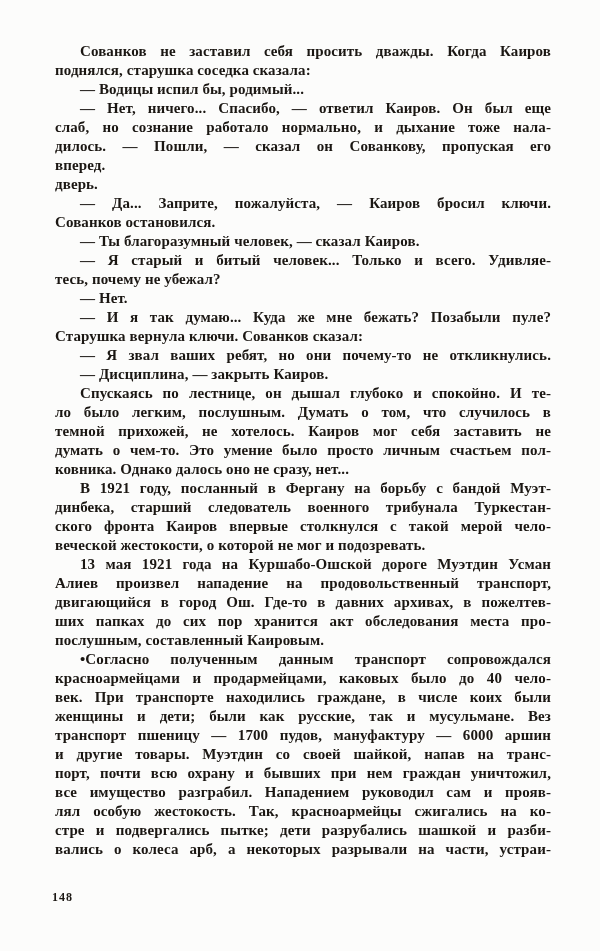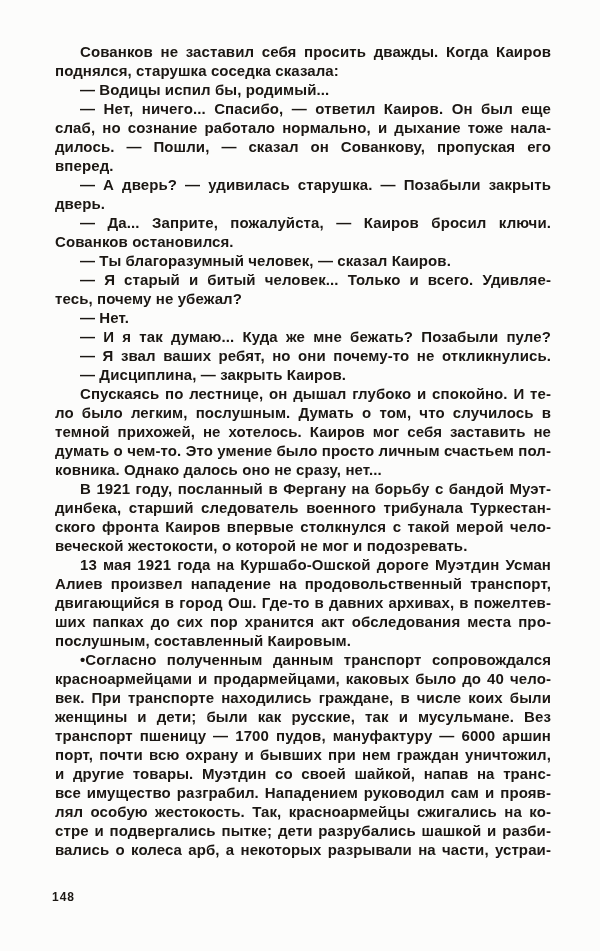--- a/index.html
+++ b/index.html
@@ -6,21 +6,21 @@
     margin: 0;
     padding: 0;
     background: #fbfbf9;
   }
   .page {
     position: relative;
     width: 600px;
     height: 951px;
     background: #fcfcfb;
     color: #1b1713;
-    font-family: Liberation Sans, sans-serif;
+    font-family: Liberation Serif, serif;
     font-weight: bold;
     overflow: hidden;
   }
   .text-block {
     position: absolute;
     left: 55px;
     top: 42px;
     width: 496px;
     font-size: 15px;
     line-height: 19px;
@@ -50,29 +50,29 @@
 
 <div class="page">
   <div class="text-block">
       <div class="line i j">Сованков не заставил себя просить дважды. Когда Каиров</div>
       <div class="line">поднялся, старушка соседка сказала:</div>
       <div class="line i">— Водицы испил бы, родимый...</div>
       <div class="line i j">— Нет, ничего... Спасибо, — ответил Каиров. Он был еще</div>
       <div class="line j">слаб, но сознание работало нормально, и дыхание тоже нала-</div>
       <div class="line j">дилось. — Пошли, — сказал он Сованкову, пропуская его</div>
       <div class="line">вперед.</div>
-      <div class="line i j">— А дверь? — удивилась старушка. — Позабыли закрыть</div>
       <div class="line">дверь.</div>
       <div class="line i j">— Да... Заприте, пожалуйста, — Каиров бросил ключи.</div>
       <div class="line">Сованков остановился.</div>
       <div class="line i">— Ты благоразумный человек, — сказал Каиров.</div>
       <div class="line i j">— Я старый и битый человек... Только и всего. Удивляе-</div>
       <div class="line">тесь, почему не убежал?</div>
       <div class="line i">— Нет.</div>
       <div class="line i j">— И я так думаю... Куда же мне бежать? Позабыли пуле?</div>
+      <div class="line">Старушка вернула ключи. Сованков сказал:</div>
       <div class="line i j">— Я звал ваших ребят, но они почему-то не откликнулись.</div>
       <div class="line i">— Дисциплина, — закрыть Каиров.</div>
       <div class="line i j">Спускаясь по лестнице, он дышал глубоко и спокойно. И те-</div>
       <div class="line j">ло было легким, послушным. Думать о том, что случилось в</div>
       <div class="line j">темной прихожей, не хотелось. Каиров мог себя заставить не</div>
       <div class="line j">думать о чем-то. Это умение было просто личным счастьем пол-</div>
       <div class="line">ковника. Однако далось оно не сразу, нет...</div>
       <div class="line i j">В 1921 году, посланный в Фергану на борьбу с бандой Муэт-</div>
       <div class="line j">динбека, старший следователь военного трибунала Туркестан-</div>
       <div class="line j">ского фронта Каиров впервые столкнулся с такой мерой чело-</div>
@@ -80,21 +80,21 @@
       <div class="line i j">13 мая 1921 года на Куршабо-Ошской дороге Муэтдин Усман</div>
       <div class="line j">Алиев произвел нападение на продовольственный транспорт,</div>
       <div class="line j">двигающийся в город Ош. Где-то в давних архивах, в пожелтев-</div>
       <div class="line j">ших папках до сих пор хранится акт обследования места про-</div>
       <div class="line">послушным, составленный Каировым.</div>
       <div class="line i j">•Согласно полученным данным транспорт сопровождался</div>
       <div class="line j">красноармейцами и продармейцами, каковых было до 40 чело-</div>
       <div class="line j">век. При транспорте находились граждане, в числе коих были</div>
       <div class="line j">женщины и дети; были как русские, так и мусульмане. Вез</div>
       <div class="line j">транспорт пшеницу — 1700 пудов, мануфактуру — 6000 аршин</div>
+      <div class="line j">и другие товары. Муэтдин со своей шайкой, напав на транс-</div>
       <div class="line j">порт, почти всю охрану и бывших при нем граждан уничтожил,</div>
-      <div class="line j">и другие товары. Муэтдин со своей шайкой, напав на транс-</div>
       <div class="line j">все имущество разграбил. Нападением руководил сам и прояв-</div>
       <div class="line j">лял особую жестокость. Так, красноармейцы сжигались на ко-</div>
       <div class="line j">стре и подвергались пытке; дети разрубались шашкой и разби-</div>
       <div class="line j">вались о колеса арб, а некоторых разрывали на части, устраи-</div>
     </div>
   <div class="page-number">148</div>
 </div>
 
 </body></html>

